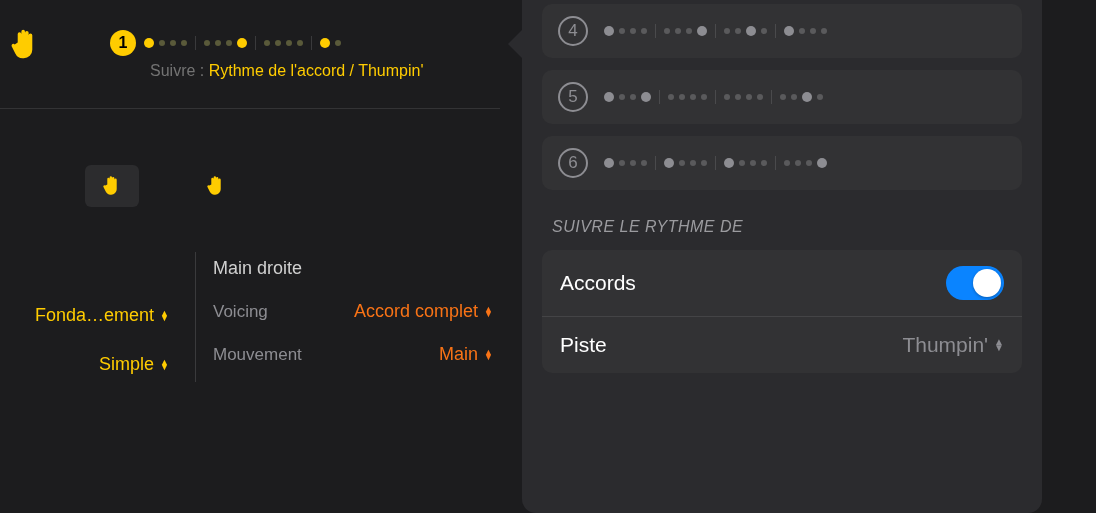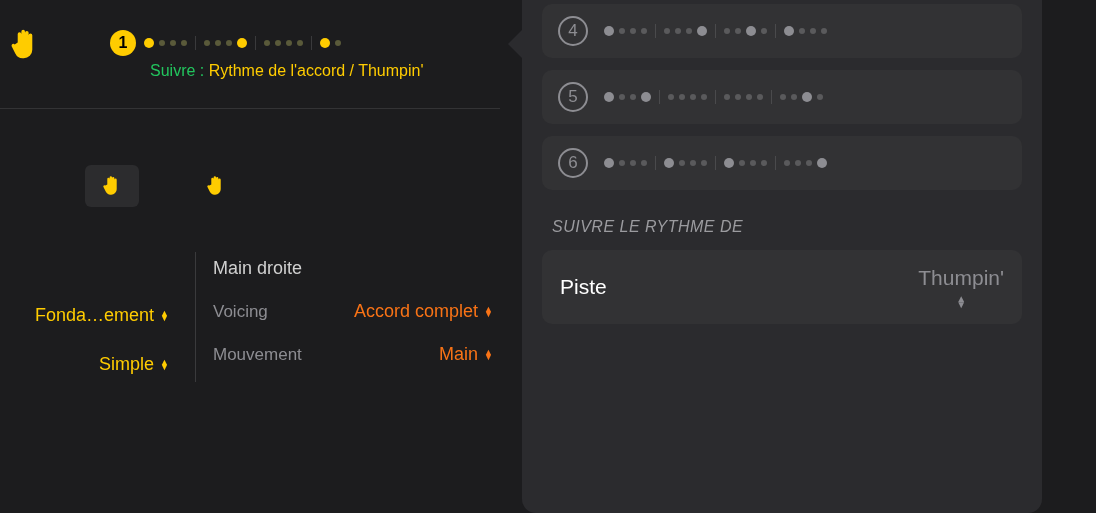--- a/index.html
+++ b/index.html
@@ -82,21 +82,21 @@
     background: #3a3a3c;
     margin: 0 3px;
   }
 
   .follow-label-row {
     position: absolute;
     left: 150px;
     top: 62px;
     font-size: 16px;
   }
-  .follow-label-row .prefix { color: #22c55e; }
+  .follow-label-row .prefix { color: #737373; }
   .follow-label-row .yellow { color: #ffcc00; }
 
   .hairline {
     position: absolute;
     left: 0;
     top: 108px;
     width: 500px;
     height: 1px;
     background: #333335;
   }
@@ -276,21 +276,20 @@
   .setting-row .lab {
     color: #fff;
     font-size: 21px;
   }
   .setting-row .val {
     color: #8d8d92;
     font-size: 21px;
     display: flex;
     align-items: center;
     gap: 6px;
-    flex-direction: column;
   }
 
   .toggle {
     width: 58px;
     height: 34px;
     background: #0a84ff;
     border-radius: 17px;
     position: relative;
   }
   .toggle .knob {
@@ -471,20 +470,26 @@
           <div class="gdot"></div>
           <div class="gdot big"></div>
         </div>
       </div>
     </div>
 
   <div class="section-caption">SUIVRE LE RYTHME DE</div>
 
   <div class="setting-block">
     <div class="setting-row">
+      <div class="lab">Accords</div>
+      <div class="toggle">
+        <div class="knob"></div>
+      </div>
+    </div>
+    <div class="setting-row">
       <div class="lab">Piste</div>
       <div class="val">
         <span>Thumpin'</span>
         <span class="updown-gray">▲<br>▼</span>
       </div>
     </div>
   </div>
 </div>
 
 </body></html>

